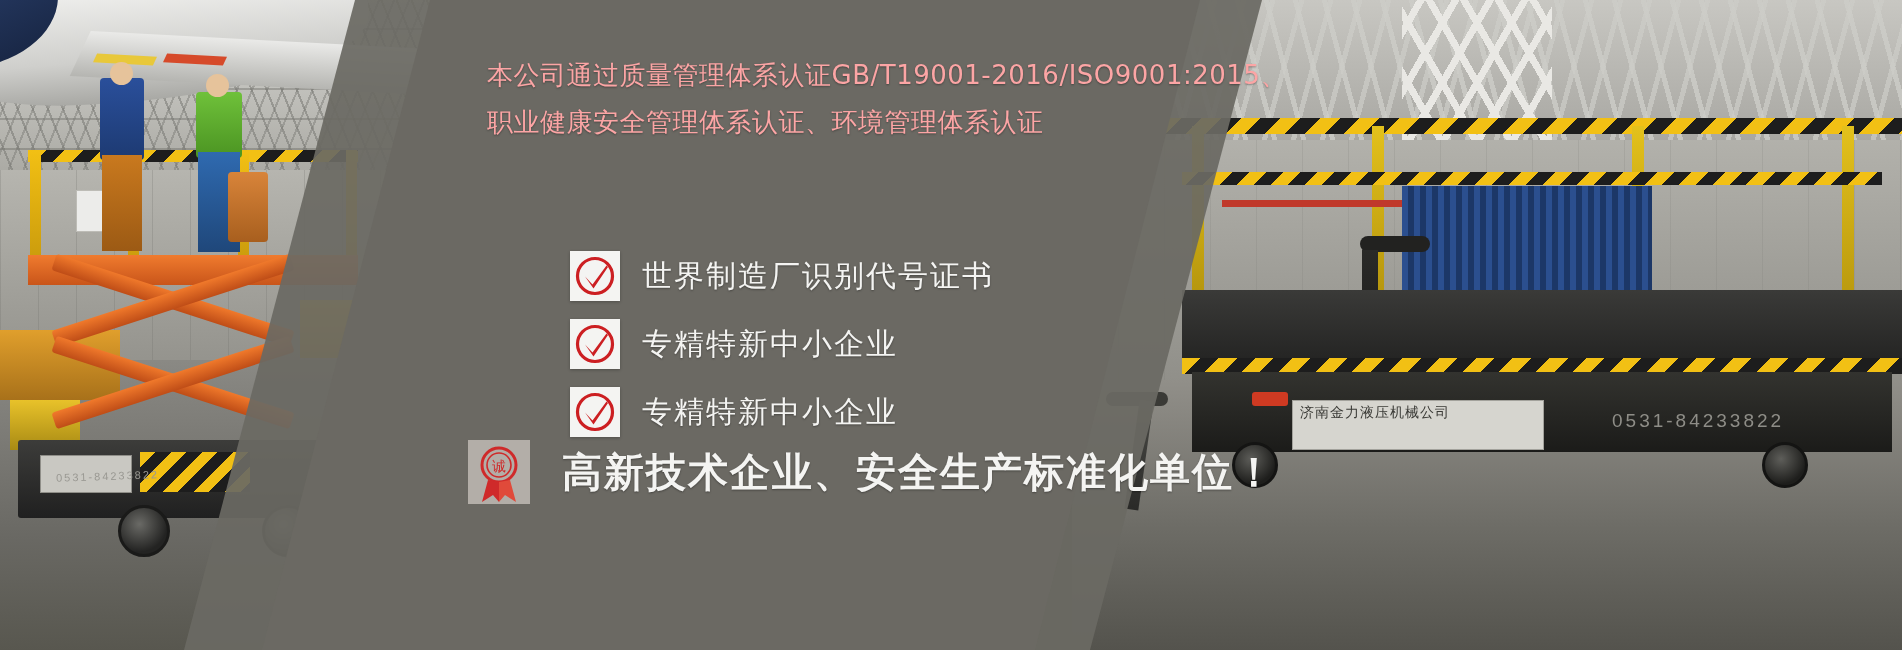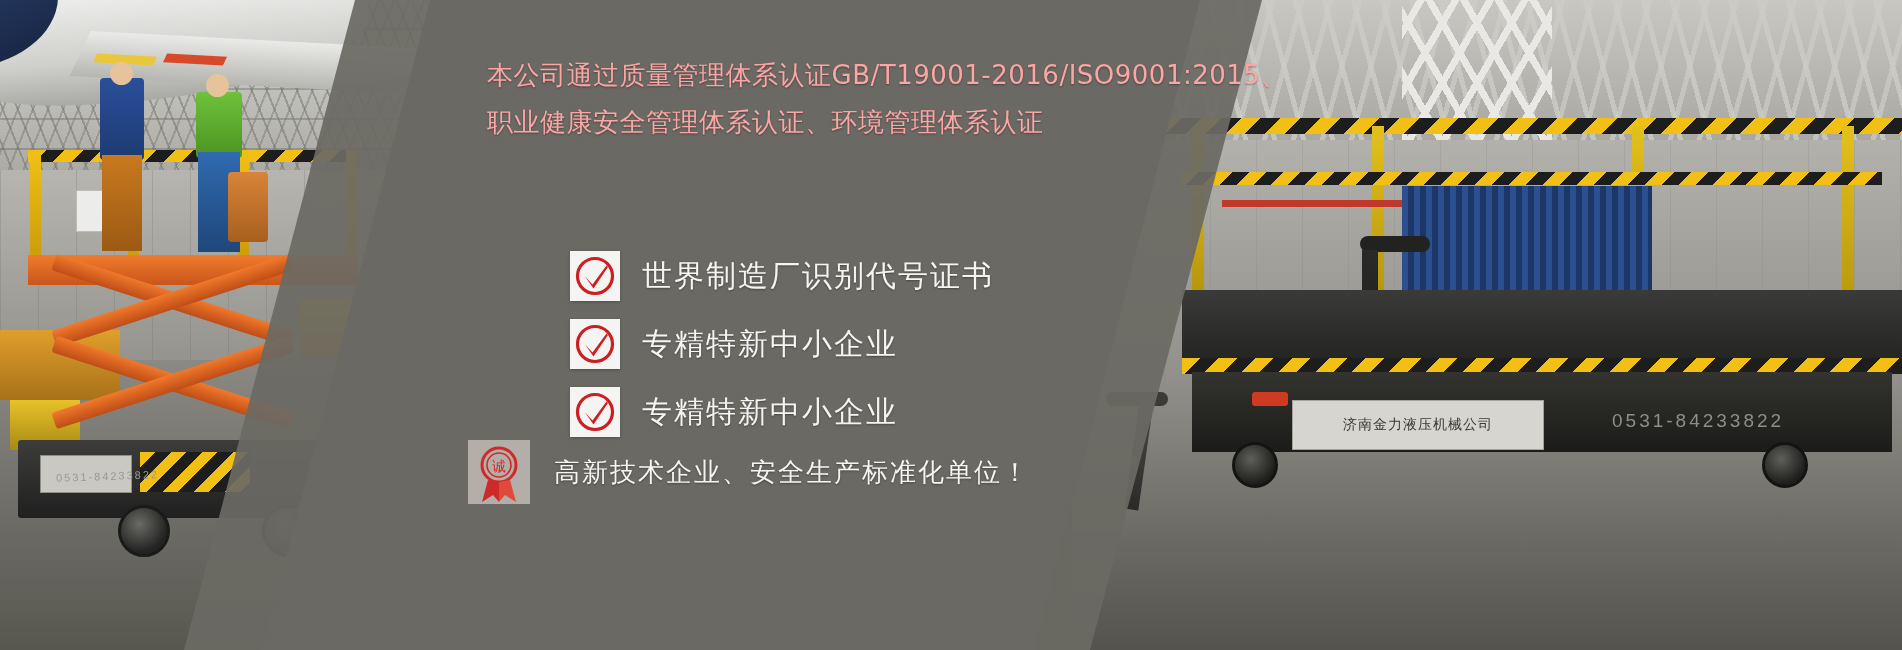--- a/index.html
+++ b/index.html
@@ -198,21 +198,21 @@
   }
   .fr-body{
     position:absolute;left:120px;top:372px;width:700px;height:80px;
     background:linear-gradient(180deg,#33332f,#1b1b19);
   }
   .fr-plate{
     position:absolute;left:220px;top:400px;width:250px;height:48px;
     background:#d6d5cf;border:1px solid #a3a29c;
   }
   .fr-plate-text{
-    position:absolute;left:228px;top:416px;width:236px;text-align:center;
+    position:absolute;left:228px;top:404px;width:236px;text-align:left;
     color:#3a3a36;font-size:14px;letter-spacing:1px;
   }
   .fr-code{
     position:absolute;left:540px;top:410px;color:#8e8d87;font-size:19px;letter-spacing:3px;
   }
   .fr-lightbar{
     position:absolute;left:180px;top:392px;width:36px;height:14px;
     background:#cf3a22;border-radius:3px;
   }
   .fr-handle{
@@ -299,23 +299,24 @@
     text-shadow:0 1px 2px rgba(0,0,0,.35);
   }
 
   .medal-row{
     position:absolute;left:468px;top:440px;display:flex;align-items:center;
   }
   .medal-icon{
     width:62px;height:64px;flex:0 0 62px;position:relative;
   }
   .medal-label{
-    margin-left:24px;color:#f4f4f2;font-size:26px;letter-spacing:2px;
+    margin-left:32px;color:#f4f4f2;font-size:40px;letter-spacing:2px;
     font-family:"DejaVu Sans","Liberation Sans",sans-serif;
     text-shadow:0 1px 2px rgba(0,0,0,.35);
+    font-weight:bold;
   }
 </style>
 </head>
 <body>
 
 <div class="banner">
 
   <div class="photo-left">
     <div class="hangar-ceiling"></div>
     <div class="hangar-wall"></div>

